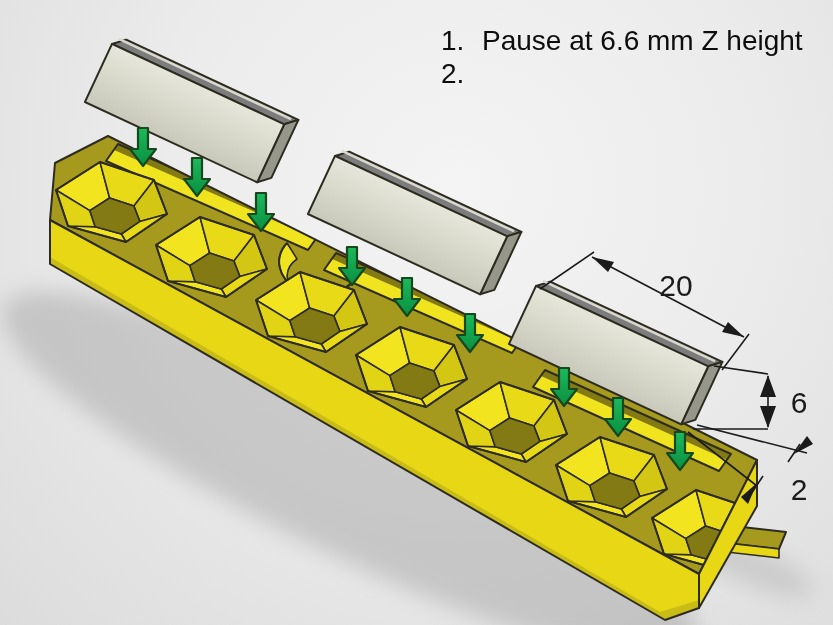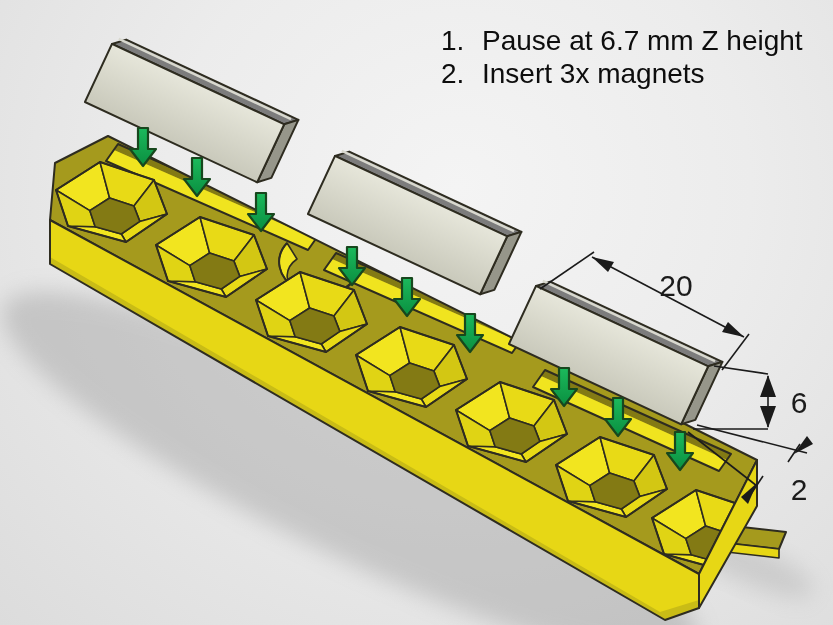--- a/index.html
+++ b/index.html
@@ -177,21 +177,20 @@
     <line x1="763" y1="476" x2="751" y2="494" class="dimln"></line>
     <polygon points="794,454 813,444 807,436" class="dimfill"></polygon>
     <polygon points="757,483 741,497 748,504" class="dimfill"></polygon>
     <text class="dim-label" x="799" y="500" text-anchor="middle">2</text>
   </g>
 </svg>
 
 <div class="instructions">
   <div class="step">
     <span class="num">1.</span>
-    <span>Pause at 6.7 mm Z height</span>
+    <span>Pause at 6.6 mm Z height</span>
   </div>
   <div class="step">
     <span class="num">2.</span>
-    <span>Insert 3x magnets</span>
   </div>
 </div>
 
 </div>
 
 </body></html>

